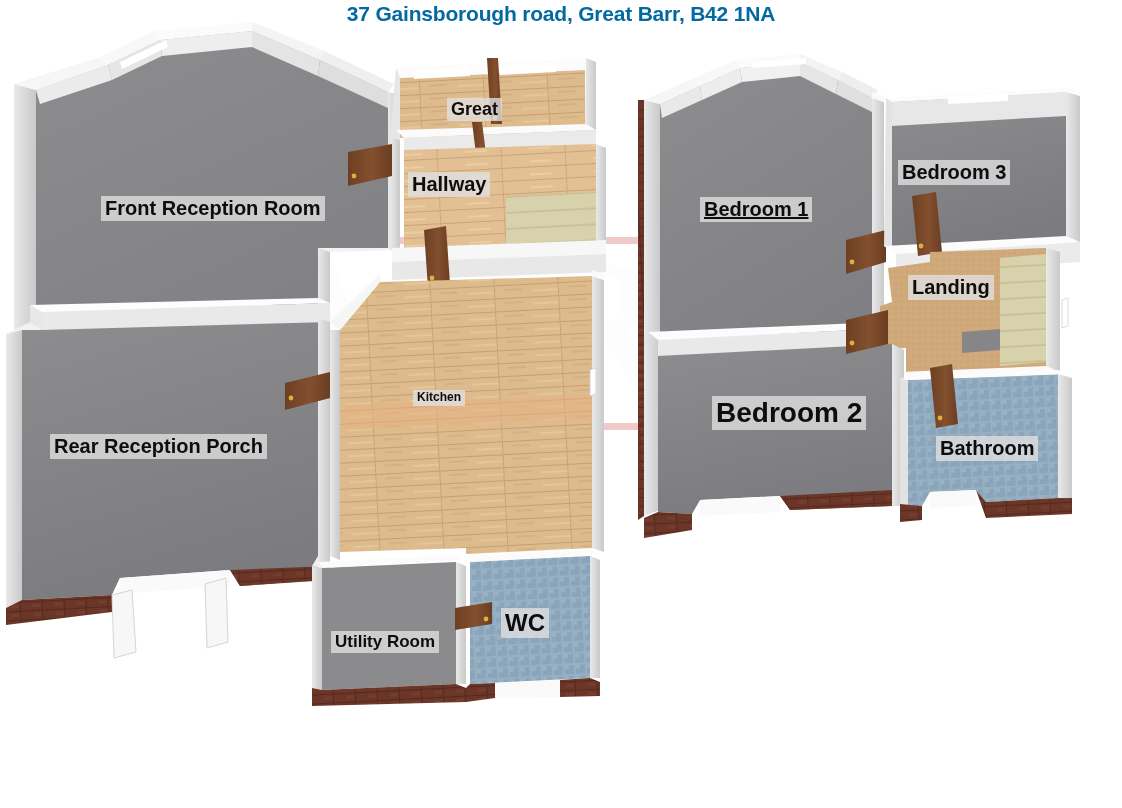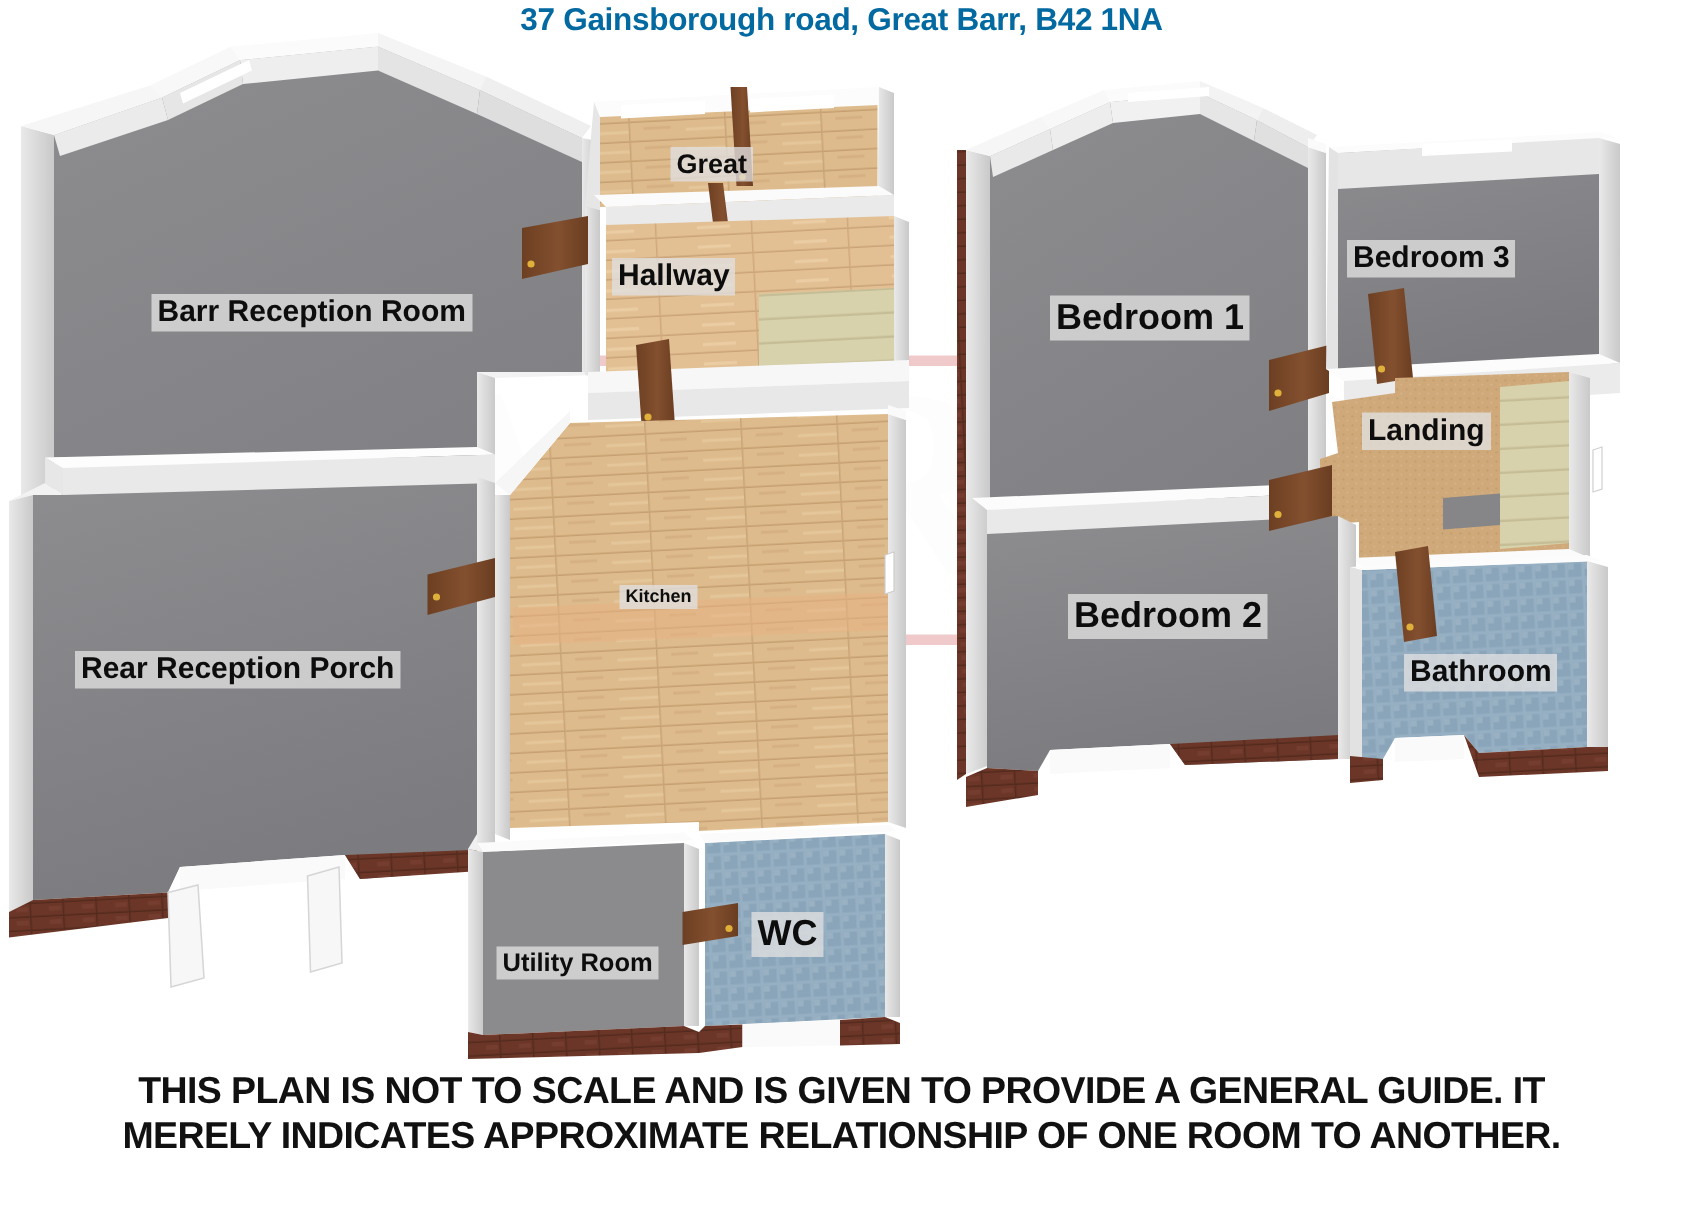--- a/index.html
+++ b/index.html
@@ -420,29 +420,28 @@
           <path d="M 930,368 L 952,364 L 958,424 L 936,428 Z" fill="url(#doorGrad)"></path>
           <circle cx="940" cy="418" r="2.4" fill="#e0b13a"></circle>
         </g>
 
         <path d="M 1062,300 L 1068,298 L 1068,326 L 1062,328 Z" fill="#ffffff" stroke="#d0d0d0" stroke-width="0.8"></path>
       </g>
     </g>
   </svg>
 
   <div id="labels">
-      <div class="room-label" style="left: 101px; top: 196px; font-size: 20px;">Barr Reception Room</div>
+      <div class="room-label" style="left: 101px; top: 196px; font-size: 20px;">Front Reception Room</div>
       <div class="room-label" style="left: 447px; top: 98px; font-size: 18px;">Great</div>
       <div class="room-label" style="left: 408px; top: 172px; font-size: 20px;">Hallway</div>
       <div class="room-label" style="left: 50px; top: 434px; font-size: 20px;">Rear Reception Porch</div>
       <div class="room-label" style="left: 413px; top: 390px; font-size: 12px;">Kitchen</div>
       <div class="room-label" style="left: 331px; top: 611px; font-size: 17px; margin-top: 20px;">Utility Room</div>
       <div class="room-label" style="left: 501px; top: 608px; font-size: 24px;">WC</div>
-      <div class="room-label" style="left: 700px; top: 197px; font-size: 24px;">Bedroom 1</div>
+      <div class="room-label" style="left: 700px; top: 197px; font-size: 20px; text-decoration: underline;">Bedroom 1</div>
       <div class="room-label" style="left: 898px; top: 160px; font-size: 20px;">Bedroom 3</div>
       <div class="room-label" style="left: 908px; top: 275px; font-size: 20px;">Landing</div>
-      <div class="room-label" style="left: 712px; top: 396px; font-size: 24px;">Bedroom 2</div>
+      <div class="room-label" style="left: 712px; top: 396px; font-size: 28px;">Bedroom 2</div>
       <div class="room-label" style="left: 936px; top: 436px; font-size: 20px;">Bathroom</div>
     </div>
 
-  <div id="disclaimer">THIS PLAN IS NOT TO SCALE AND IS GIVEN TO PROVIDE A GENERAL GUIDE. IT MERELY INDICATES APPROXIMATE RELATIONSHIP OF ONE ROOM TO ANOTHER.</div>
 
 </div>
 
 </body></html>

